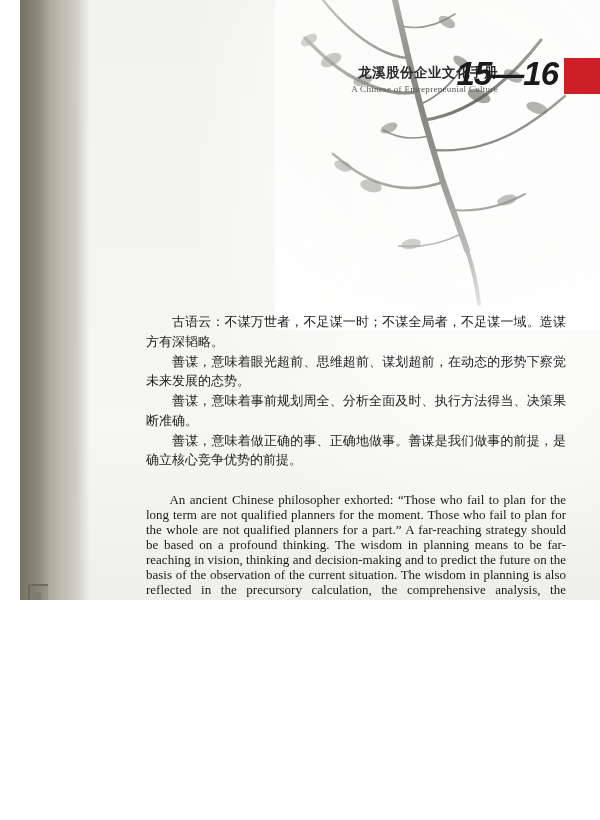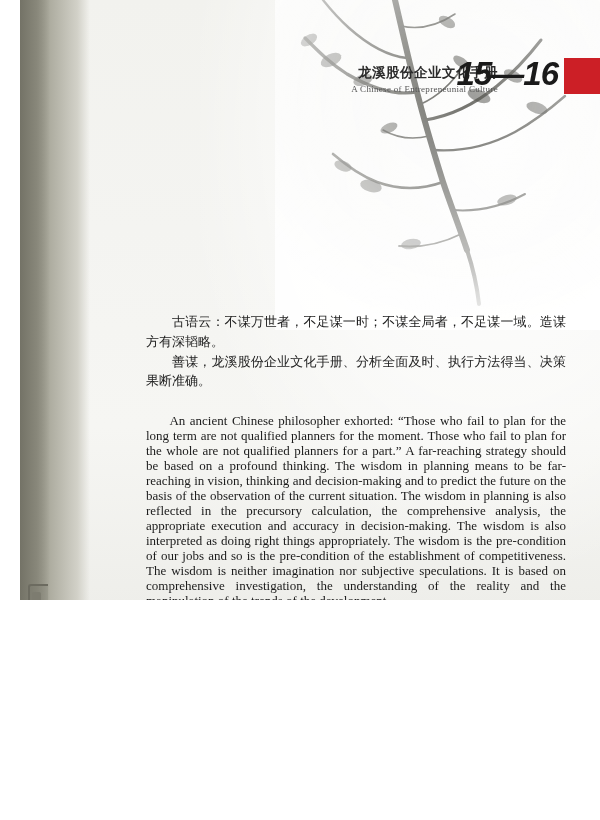--- a/index.html
+++ b/index.html
@@ -255,20 +255,22 @@
   <div class="header">
     <div class="hdr-cn">龙溪股份企业文化手册</div>
     <div class="hdr-en">A Chinese of Entrepreneunial Culture</div>
     <div class="hdr-page">15—16</div>
     <div class="hdr-block"></div>
   </div>
 
   <div class="content">
     <div class="cn-block">
       <p>古语云：不谋万世者，不足谋一时；不谋全局者，不足谋一域。造谋方有深韬略。</p>
-      <p>善谋，龙溪股份企业文化手册、分析全面及时、执行方法得当、决策果断准确。</p>
+      <p>善谋，意味着眼光超前、思维超前、谋划超前，在动态的形势下察觉未来发展的态势。</p>
+      <p>善谋，意味着事前规划周全、分析全面及时、执行方法得当、决策果断准确。</p>
+      <p>善谋，意味着做正确的事、正确地做事。善谋是我们做事的前提，是确立核心竞争优势的前提。</p>
     </div>
     <div class="en-block">
       <p>An ancient Chinese philosopher exhorted: “Those who fail to plan for the long term are not qualified planners for the moment. Those who fail to plan for the whole are not qualified planners for a part.” A far-reaching strategy should be based on a profound thinking. The wisdom in planning means to be far-reaching in vision, thinking and decision-making and to predict the future on the basis of the observation of the current situation. The wisdom in planning is also reflected in the precursory calculation, the comprehensive analysis, the appropriate execution and accuracy in decision-making. The wisdom is also interpreted as doing right things appropriately. The wisdom is the pre-condition of our jobs and so is the pre-condition of the establishment of competitiveness. The wisdom is neither imagination nor subjective speculations. It is based on comprehensive investigation, the understanding of the reality and the manipulation of the trends of the development.</p>
     </div>
   </div>
 
 </div>
 
 </body></html>

